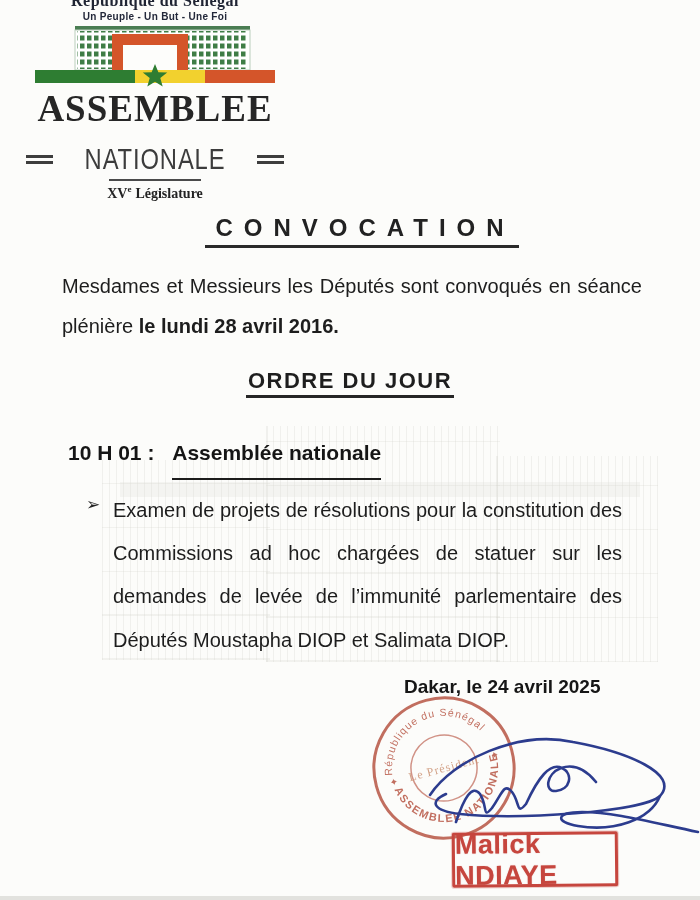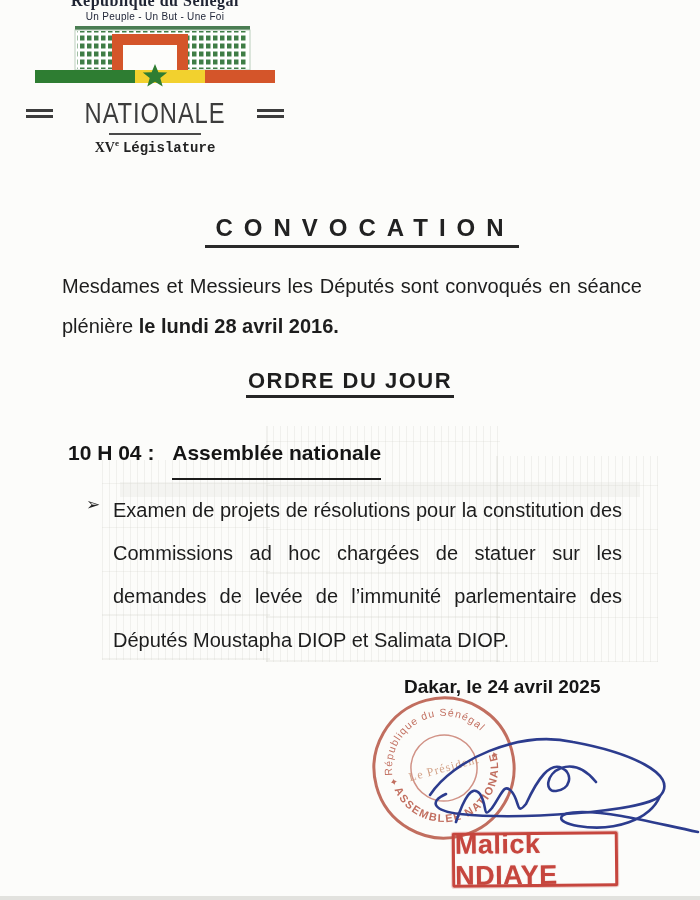--- a/index.html
+++ b/index.html
@@ -7,32 +7,32 @@
     --stamp-red:#b5503e; --name-red:#c6463e; --ink-blue:#2c3c8e; --ink:#1d1d1d;
   }
   *{margin:0;padding:0;box-sizing:border-box;}
   html,body{width:700px;height:900px;}
   body{font-family:"Liberation Sans",sans-serif;background:#e9e9e7;}
   .page{position:relative;width:700px;height:900px;background:#fcfcfa;overflow:hidden;
         box-shadow:inset 0 -2px 0 #dcdcd8;}
   
   .hdr{position:absolute;left:26px;top:-8px;width:258px;text-align:center;z-index:1;}
   .republic{font-family:"Liberation Serif",serif;font-weight:bold;font-size:16px;color:#1f2433;letter-spacing:.5px;}
-  .motto{font-size:10px;font-weight:normal;color:#23283a;margin-top:1px;letter-spacing:.3px;}
+  .motto{font-size:10px;font-weight:bold;color:#23283a;margin-top:1px;letter-spacing:.3px;}
   .logo-svg{display:block;margin:4px auto 0;}
   .org1{font-family:"Liberation Serif",serif;font-weight:bold;font-size:37px;color:#262626;
         letter-spacing:1px;line-height:1;margin-top:2px;}
-  .org2row{display:flex;align-items:center;justify-content:center;gap:22px;margin-top:12px;}
+  .org2row{display:flex;align-items:center;justify-content:center;gap:22px;margin-top:19px;}
   .eqline{width:30px;height:9px;border-top:3px solid #3d3d3d;border-bottom:3px solid #3d3d3d;}
   .org2{font-size:27px;font-weight:400;color:#3c3c3c;letter-spacing:1px;
         display:inline-block;transform:scale(.88,1.08);line-height:1;}
   .leg-line{width:92px;height:2px;background:#4a4a4a;margin:6px auto 3px;}
   .legislature{font-family:"Liberation Serif",serif;font-weight:bold;font-size:14px;color:#232323;}
   .legislature sup{font-size:9px;}
-  .legislature .lw{margin-left:4px;font-family:Liberation Mono, monospace;}
+  .legislature .lw{margin-left:4px;}
   
   .title{position:absolute;top:214px;left:12px;width:700px;text-align:center;z-index:1;}
   .title span{display:inline-block;font-size:24px;font-weight:bold;color:#222;
         letter-spacing:11px;border-bottom:3px solid #2a2a2a;padding:0 4px 3px 10px;}
   .intro{position:absolute;left:62px;top:266px;width:580px;font-size:20px;color:var(--ink);
         line-height:2.0;text-align:justify;z-index:1;}
   .agenda-title{position:absolute;top:368px;left:0;width:700px;text-align:center;z-index:1;}
   .agenda-title span{display:inline-block;font-size:22px;font-weight:bold;color:#1e1e1e;
         letter-spacing:1.5px;border-bottom:3px solid #262626;padding:0 2px 1px;}
   .session{position:absolute;left:68px;top:441px;font-size:21px;font-weight:bold;color:#151515;z-index:1;}
@@ -85,41 +85,42 @@
       <rect x="45" y="0" width="175" height="4" fill="#4a7d52"></rect>
       <rect x="45" y="4" width="175" height="40" fill="#ffffff" stroke="#b9cdbb" stroke-width="1"></rect>
       <rect x="47" y="5" width="171" height="38" fill="url(#win)"></rect>
       <rect x="82" y="8" width="76" height="38" fill="var(--flag-red)"></rect>
       <rect x="93" y="19" width="54" height="27" fill="#fdfdfb"></rect>
       <rect x="5" y="44" width="100" height="13" fill="var(--flag-green)"></rect>
       <rect x="105" y="44" width="70" height="13" fill="var(--flag-yellow)"></rect>
       <rect x="175" y="44" width="70" height="13" fill="var(--flag-red)"></rect>
       <path d="M125 38 l3.4 8.2 8.8.4 -6.9 5.5 2.4 8.5 -7.7-4.9 -7.7 4.9 2.4-8.5 -6.9-5.5 8.8-.4 z" fill="#2e7d32"></path>
     </svg>
+    <div class="org1">ASSEMBLEE</div>
     <div class="org2row">
       <span class="eqline"></span>
       <span class="org2">NATIONALE</span>
       <span class="eqline"></span>
     </div>
     <div class="leg-line"></div>
     <div class="legislature"><span>XV</span><sup>e</sup><span class="lw">Législature</span></div>
   </div>
 
   <div class="title">
     <span>CONVOCATION</span>
   </div>
 
   <p class="intro"><span>Mesdames et Messieurs les Députés sont convoqués en séance plénière </span><b>le lundi 28 avril 2016.</b></p>
 
   <div class="agenda-title">
     <span>ORDRE DU JOUR</span>
   </div>
 
   <div class="session">
-    <span class="time">10 H 04 :</span>
+    <span class="time">10 H 01 :</span>
     <span class="place">Assemblée nationale</span>
   </div>
 
   <div class="item">
     <span class="marker">➢</span>
     <p>Examen de projets de résolutions pour la constitution des Commissions ad hoc chargées de statuer sur les demandes de levée de l’immunité parlementaire des Députés Moustapha DIOP et Salimata DIOP.</p>
   </div>
 
   <div class="dateline">Dakar, le 24 avril 2025</div>
 

